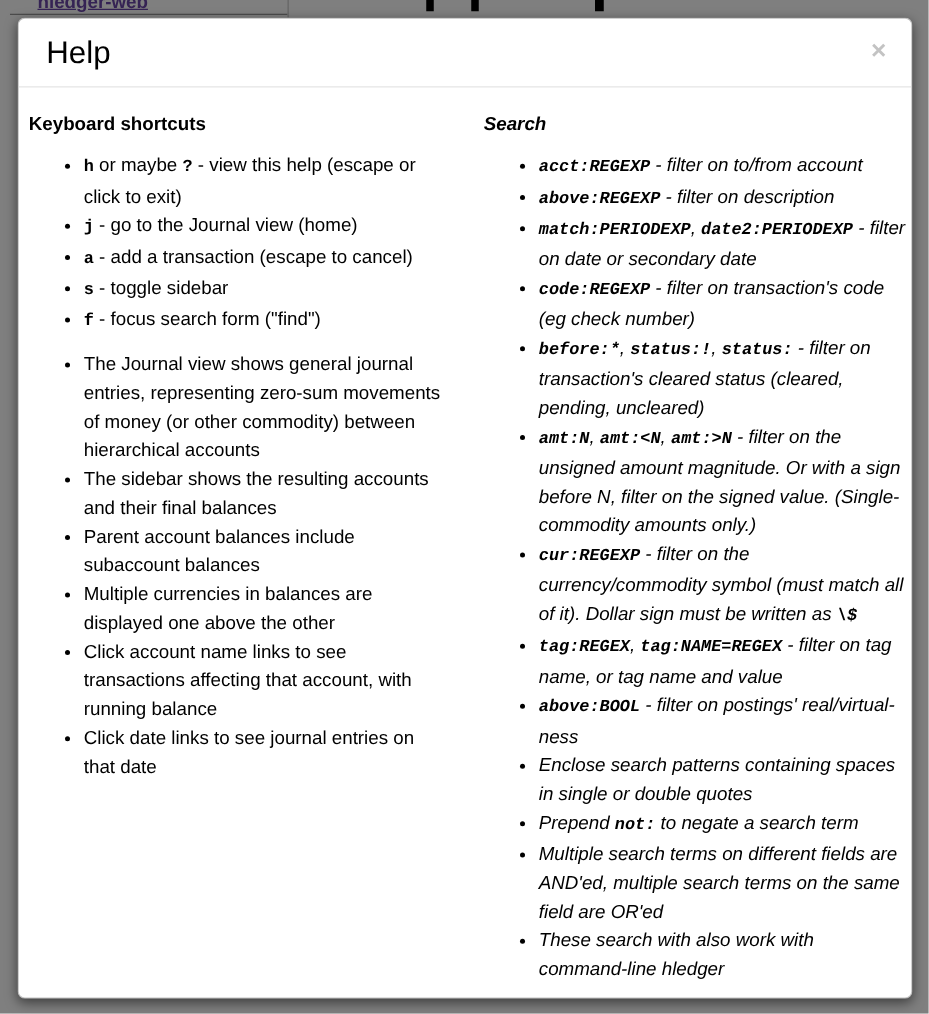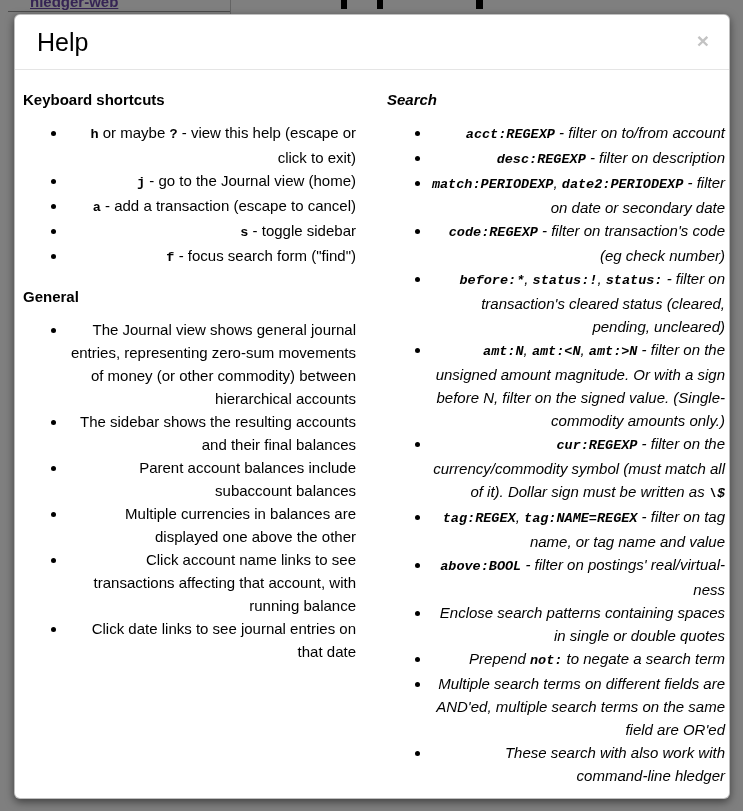--- a/index.html
+++ b/index.html
@@ -35,21 +35,21 @@
     font-family:inherit; font-size:21px; font-weight:bold; line-height:1;
     color:#c3c3c3; cursor:pointer;
   }
   .modal-body { display:flex; padding:20px 0 20px 0; box-sizing:border-box; }
   .col { box-sizing:border-box; }
   .col-left  { width:50%; padding:0 16px 0 8px; }
   .col-right { width:50%; padding:0 4px 0 15px;font-style:italic; }
   .sec-heading { font-size:15px; font-weight:bold; color:#000; line-height:20px; margin:18px 0 0 0; }
   .col section:first-child .sec-heading { margin-top:0; }
   .help-list { margin:11px 0 11px 0; padding-left:44px; }
-  .help-list li { font-size:15px; line-height:23px; color:#000;text-align:right; }
+  .help-list li { font-size:15px; line-height:23px; color:#000; }
   .help-list code {
     font-family:"Liberation Mono", monospace; font-weight:bold;
     font-size:13.5px; color:#000;
   }
 </style>
 </head>
 <body>
 
 <div class="page-behind">
   <a class="brand-link" href="#">hledger-web</a>
@@ -73,37 +73,36 @@
         <p class="sec-heading">Keyboard shortcuts</p>
         <ul class="help-list">
             <li><code>h</code> or maybe <code>?</code> - view this help (escape or click to exit)</li>
             <li><code>j</code> - go to the Journal view (home)</li>
             <li><code>a</code> - add a transaction (escape to cancel)</li>
             <li><code>s</code> - toggle sidebar</li>
             <li><code>f</code> - focus search form ("find")</li>
           </ul>
       </section>
       <section>
-        <p class="sec-heading">General</p>
         <ul class="help-list">
             <li>The Journal view shows general journal entries, representing zero-sum movements of money (or other commodity) between hierarchical accounts</li>
             <li>The sidebar shows the resulting accounts and their final balances</li>
             <li>Parent account balances include subaccount balances</li>
             <li>Multiple currencies in balances are displayed one above the other</li>
             <li>Click account name links to see transactions affecting that account, with running balance</li>
             <li>Click date links to see journal entries on that date</li>
           </ul>
       </section>
     </div>
     <div class="col col-right">
       <section>
         <p class="sec-heading">Search</p>
         <ul class="help-list">
             <li><code>acct:REGEXP</code> - filter on to/from account</li>
-            <li><code>desc:REGEXP</code> - filter on description</li>
+            <li><code>above:REGEXP</code> - filter on description</li>
             <li><code>match:PERIODEXP</code>, <code>date2:PERIODEXP</code> - filter on date or secondary date</li>
             <li><code>code:REGEXP</code> - filter on transaction's code (eg check number)</li>
             <li><code>before:*</code>, <code>status:!</code>, <code>status:</code> - filter on transaction's cleared status (cleared, pending, uncleared)</li>
             <li><code>amt:N</code>, <code>amt:&lt;N</code>, <code>amt:&gt;N</code> - filter on the unsigned amount magnitude. Or with a sign before N, filter on the signed value. (Single-commodity amounts only.)</li>
             <li><code>cur:REGEXP</code> - filter on the currency/commodity symbol (must match all of it). Dollar sign must be written as <code>\$</code></li>
             <li><code>tag:REGEX</code>, <code>tag:NAME=REGEX</code> - filter on tag name, or tag name and value</li>
             <li><code>above:BOOL</code> - filter on postings' real/virtual-ness</li>
             <li>Enclose search patterns containing spaces in single or double quotes</li>
             <li>Prepend <code>not:</code> to negate a search term</li>
             <li>Multiple search terms on different fields are AND'ed, multiple search terms on the same field are OR'ed</li>

